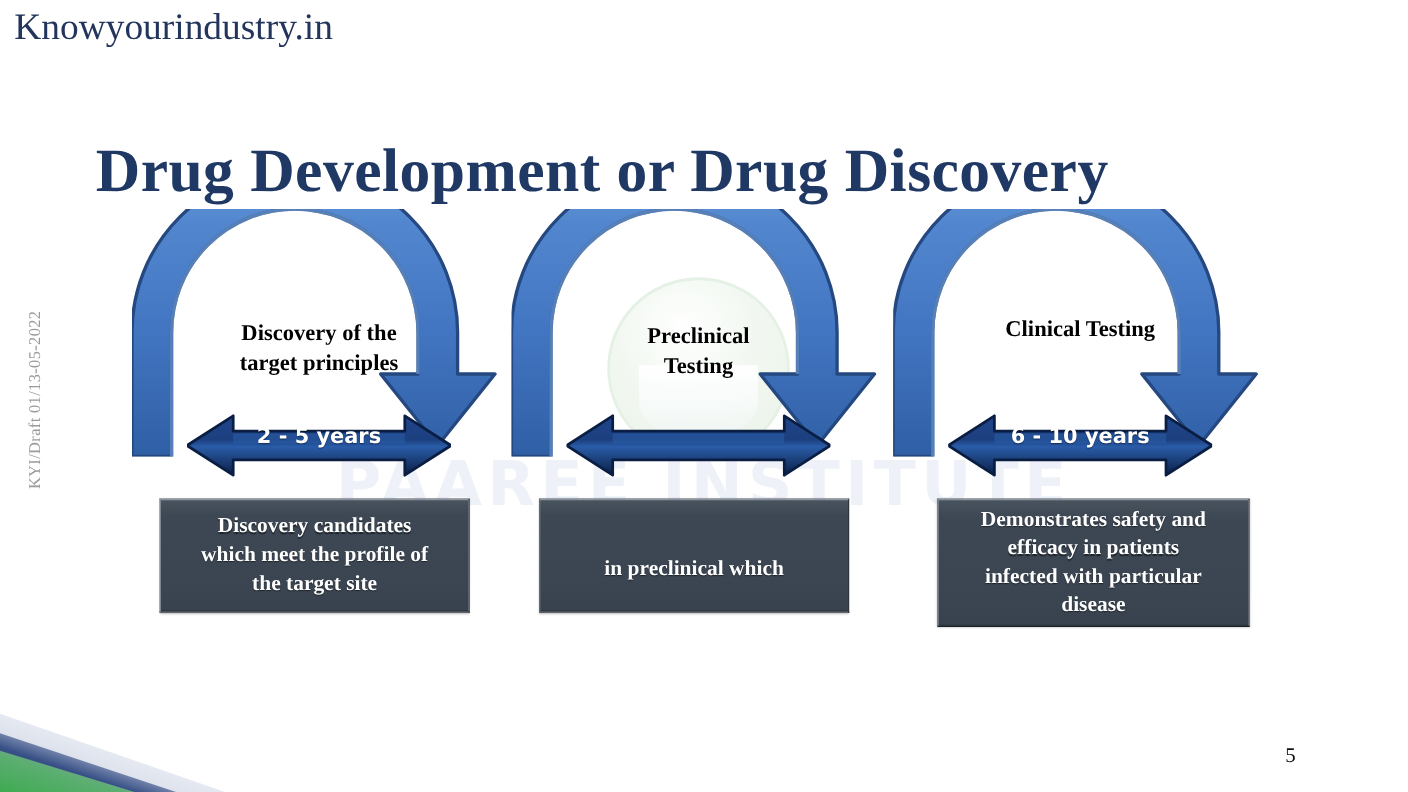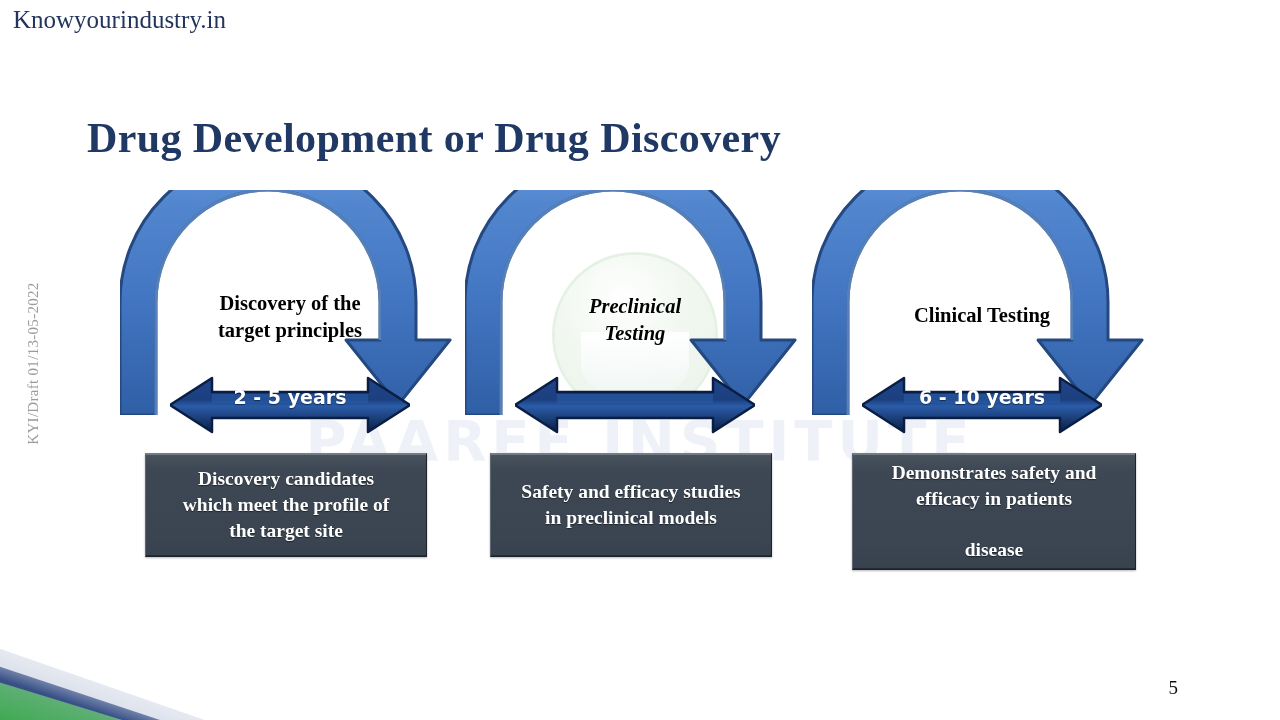--- a/index.html
+++ b/index.html
@@ -68,21 +68,21 @@
     z-index: 1;
     pointer-events: none;
   }
 
   
   #site-brand {
     position: absolute;
     left: 13px;
     top: 6px;
     font-family: "Liberation Serif", serif;
-    font-size: 25px;
+    font-size: 34px;
     color: #23355c;
     z-index: 4;
     white-space: nowrap;
   }
   #side-note {
     position: absolute;
     left: -62px;
     top: 355px;
     width: 190px;
     transform: rotate(-90deg);
@@ -92,21 +92,21 @@
     letter-spacing: .3px;
     text-align: center;
     z-index: 4;
     white-space: nowrap;
   }
   #slide-title {
     position: absolute;
     left: 87px;
     top: 86px;
     font-family: "Liberation Serif", serif;
-    font-size: 42px;
+    font-size: 56px;
     color: #1f3864;
     letter-spacing: .4px;
     white-space: nowrap;
     z-index: 4;
   }
   #page-number {
     position: absolute;
     right: 102px;
     bottom: 21px;
     font-family: "Liberation Serif", serif;
@@ -286,78 +286,78 @@
           <stop offset="18%" stop-color="#5287cf"></stop>
           <stop offset="55%" stop-color="#4376c2"></stop>
           <stop offset="100%" stop-color="#2f5fa5"></stop>
         </linearGradient>
       </defs>
       <g>
         <path d="M14,225 L14,112 A112,112 0 0 1 238,112 L238,150 L204,150 L256,215 L308,150 L274,150 L274,112 A148,148 0 0 0 -22,112 L-22,225 Z" transform="translate(22,0)" fill="url(#arcBody2)" stroke="#24487f" stroke-width="3" stroke-linejoin="round"></path>
         <path d="M36,225 L36,112 A112,112 0 0 1 260,112 L260,150" fill="none" stroke="#7aa6de" stroke-width="3" opacity="0.6"></path>
       </g>
     </svg>
-    <div class="stage-heading" style="top:103px;font-style:italic;">
+    <div class="stage-heading" style="top:103px;">
       <span>Preclinical</span><br>
       <span>Testing</span>
     </div>
     <svg class="stage-duration-arrow" viewBox="0 0 240 62">
       <defs>
         <linearGradient id="durGrad2" x1="0" y1="0" x2="0" y2="1">
           <stop offset="0%" stop-color="#20458a"></stop>
           <stop offset="40%" stop-color="#1c3f7f"></stop>
           <stop offset="52%" stop-color="#2a5ca8"></stop>
           <stop offset="100%" stop-color="#0a1e44"></stop>
         </linearGradient>
       </defs>
       <polygon points="0,31 42,4 42,18 198,18 198,4 240,31 198,58 198,44 42,44 42,58" fill="url(#durGrad2)" stroke="#0a1e44" stroke-width="2.5" stroke-linejoin="round"></polygon>
       <polygon points="42,20 198,20 198,29 42,29" fill="#2d63b0" opacity="0.45"></polygon>
     </svg>
     <div class="stage-caption" style="left:25px; top:263px; width:282px; height:104px;">
       <div>
-        <span>Safety and efficacy studies</span><br>
-        <span>in preclinical models</span>
+        <br>
+        <span>in preclinical which</span>
       </div>
     </div>
   </div>
 
   <div class="stage" style="left:812px;">
     <svg class="stage-arc" viewBox="0 0 340 225">
       <defs>
         <linearGradient id="arcBody3" x1="0" y1="0" x2="0" y2="1">
           <stop offset="0%" stop-color="#6d9ad8"></stop>
           <stop offset="18%" stop-color="#5287cf"></stop>
           <stop offset="55%" stop-color="#4376c2"></stop>
           <stop offset="100%" stop-color="#2f5fa5"></stop>
         </linearGradient>
       </defs>
       <g>
         <path d="M14,225 L14,112 A112,112 0 0 1 238,112 L238,150 L204,150 L256,215 L308,150 L274,150 L274,112 A148,148 0 0 0 -22,112 L-22,225 Z" transform="translate(22,0)" fill="url(#arcBody3)" stroke="#24487f" stroke-width="3" stroke-linejoin="round"></path>
         <path d="M36,225 L36,112 A112,112 0 0 1 260,112 L260,150" fill="none" stroke="#7aa6de" stroke-width="3" opacity="0.6"></path>
       </g>
     </svg>
-    <div class="stage-heading" style="top:112px;">
+    <div class="stage-heading" style="top:96px;">
       <span>Clinical Testing</span>
     </div>
     <svg class="stage-duration-arrow" viewBox="0 0 240 62">
       <defs>
         <linearGradient id="durGrad3" x1="0" y1="0" x2="0" y2="1">
           <stop offset="0%" stop-color="#20458a"></stop>
           <stop offset="40%" stop-color="#1c3f7f"></stop>
           <stop offset="52%" stop-color="#2a5ca8"></stop>
           <stop offset="100%" stop-color="#0a1e44"></stop>
         </linearGradient>
       </defs>
       <polygon points="0,31 42,4 42,18 198,18 198,4 240,31 198,58 198,44 42,44 42,58" fill="url(#durGrad3)" stroke="#0a1e44" stroke-width="2.5" stroke-linejoin="round"></polygon>
       <polygon points="42,20 198,20 198,29 42,29" fill="#2d63b0" opacity="0.45"></polygon>
     </svg>
     <div class="stage-duration-label">6 - 10 years</div>
     <div class="stage-caption" style="left:40px; top:263px; width:284px; height:117px;font-family:Liberation Serif, serif;">
       <div>
         <span>Demonstrates safety and</span><br>
         <span>efficacy in patients</span><br>
-        <br>
+        <span>infected with particular</span><br>
         <span>disease</span>
       </div>
     </div>
   </div>
 
 </div>
 
 </body></html>

